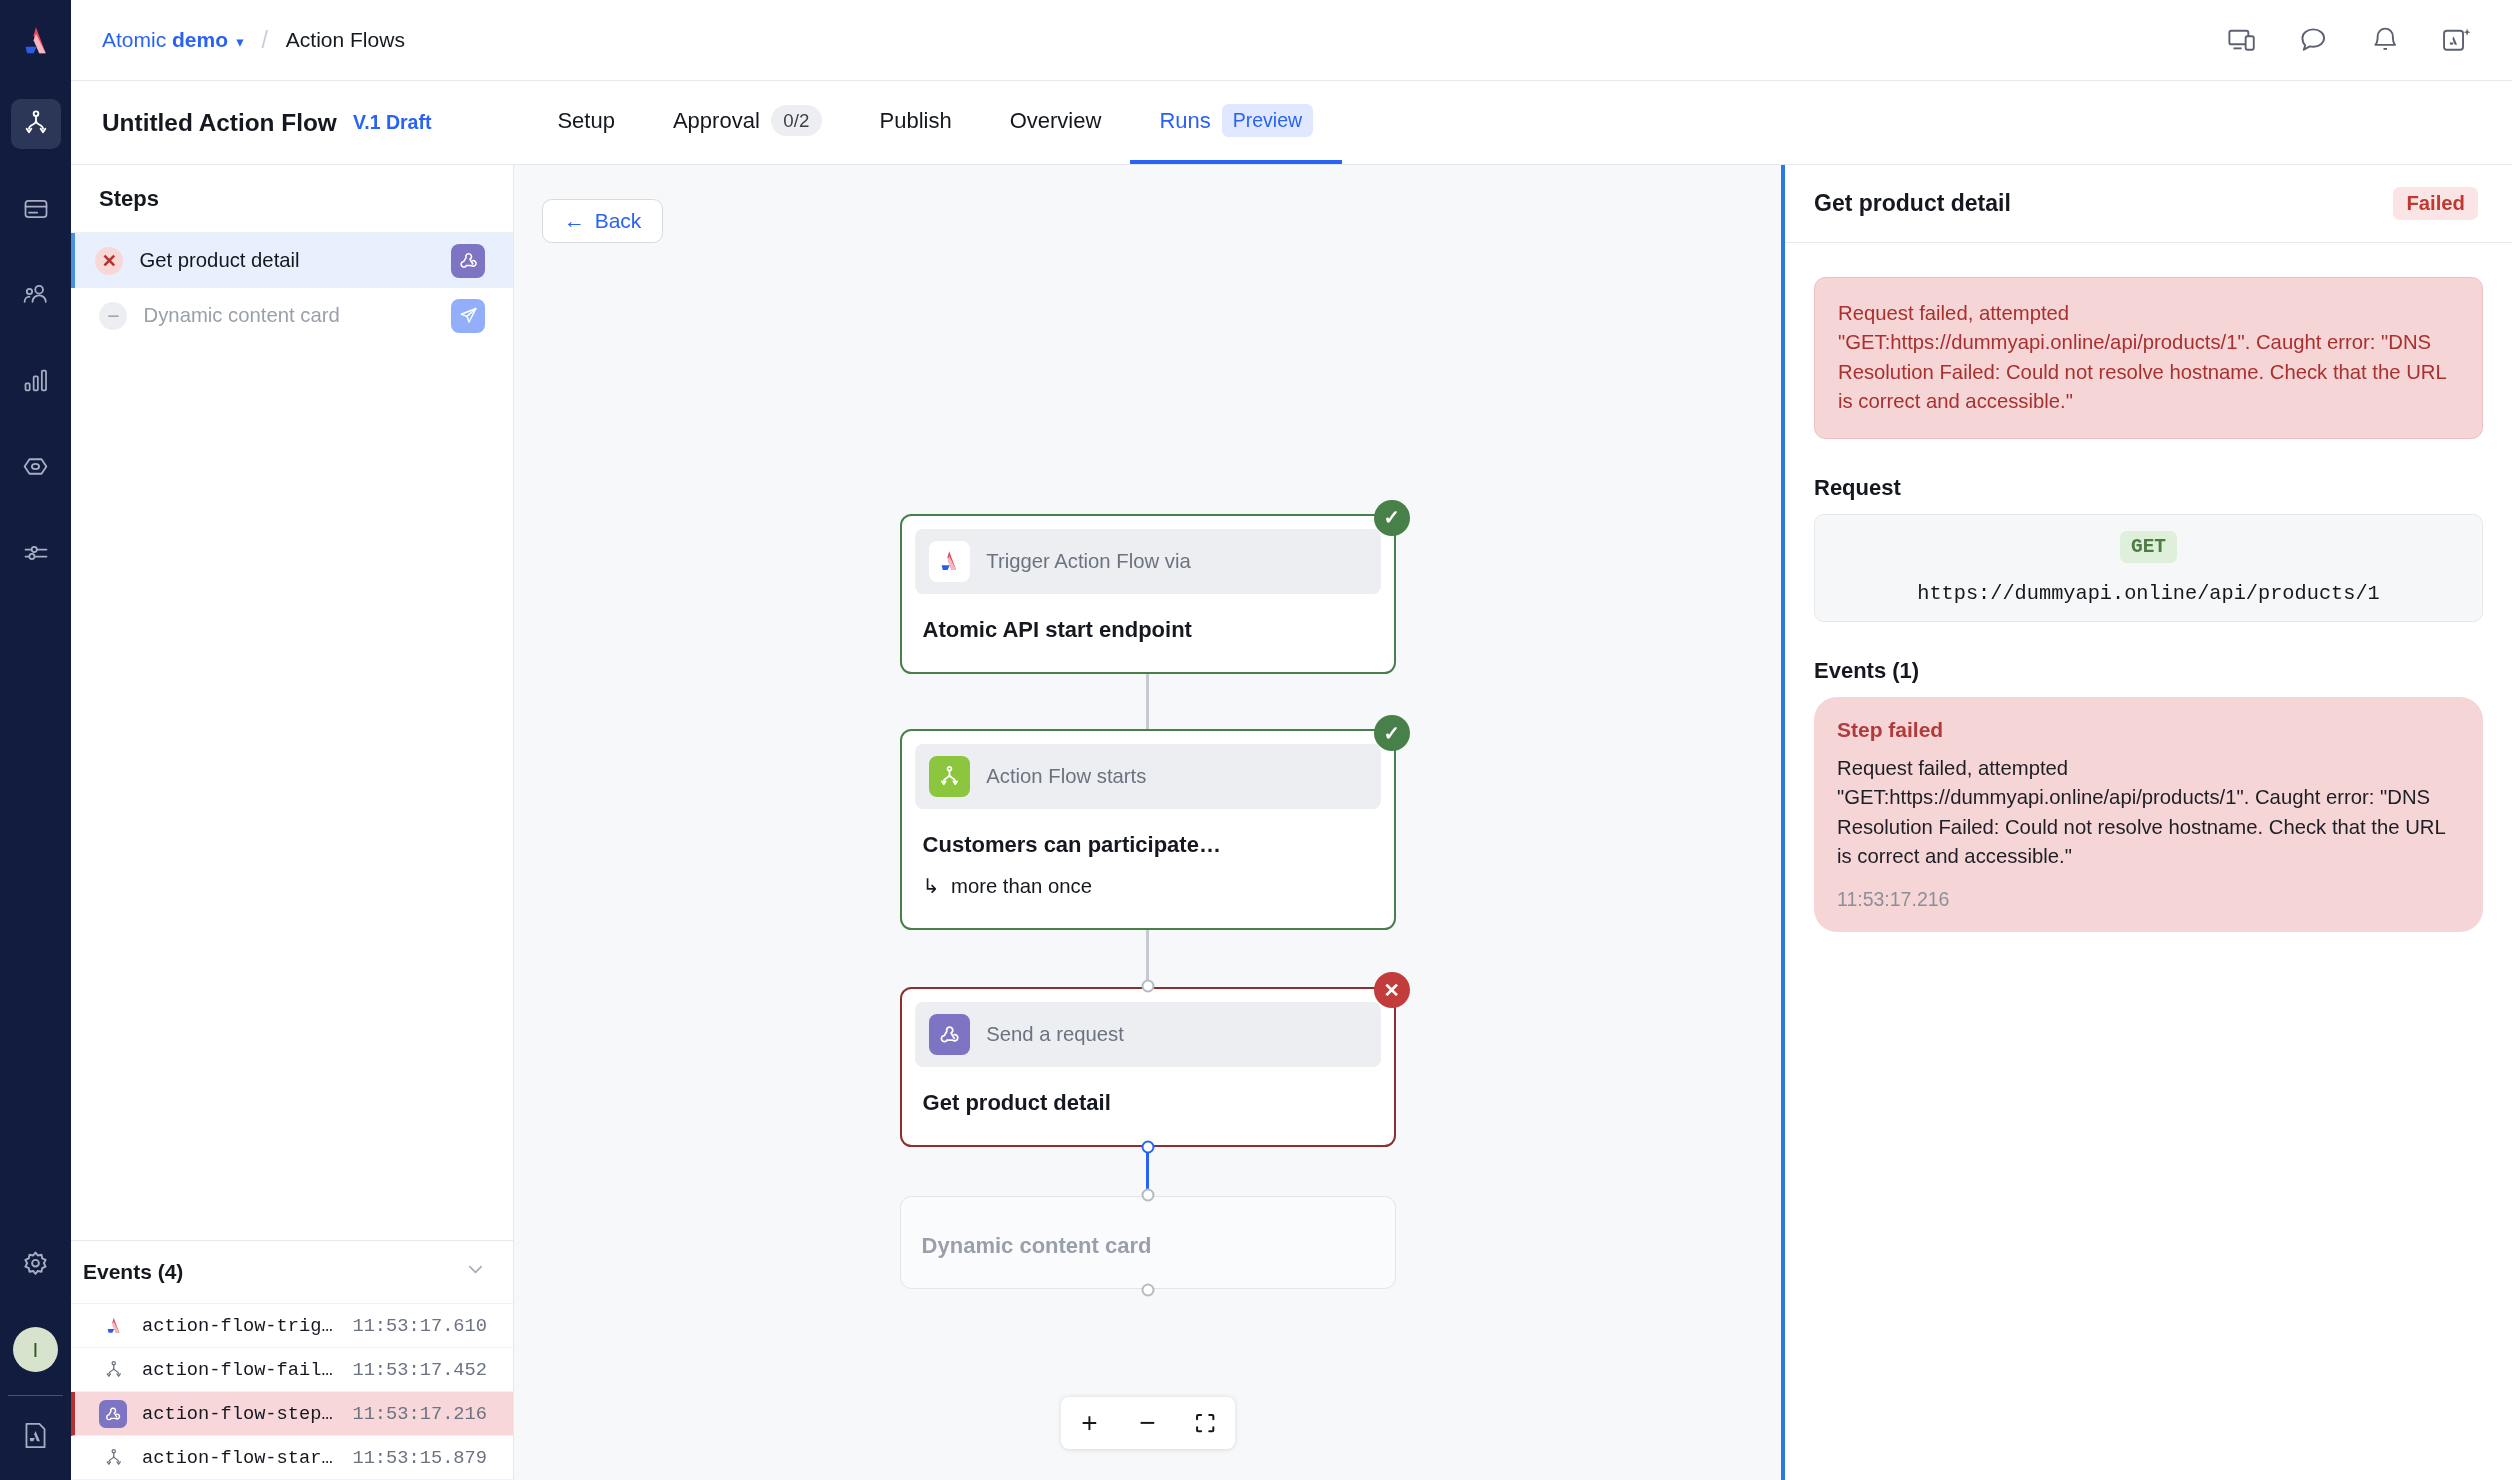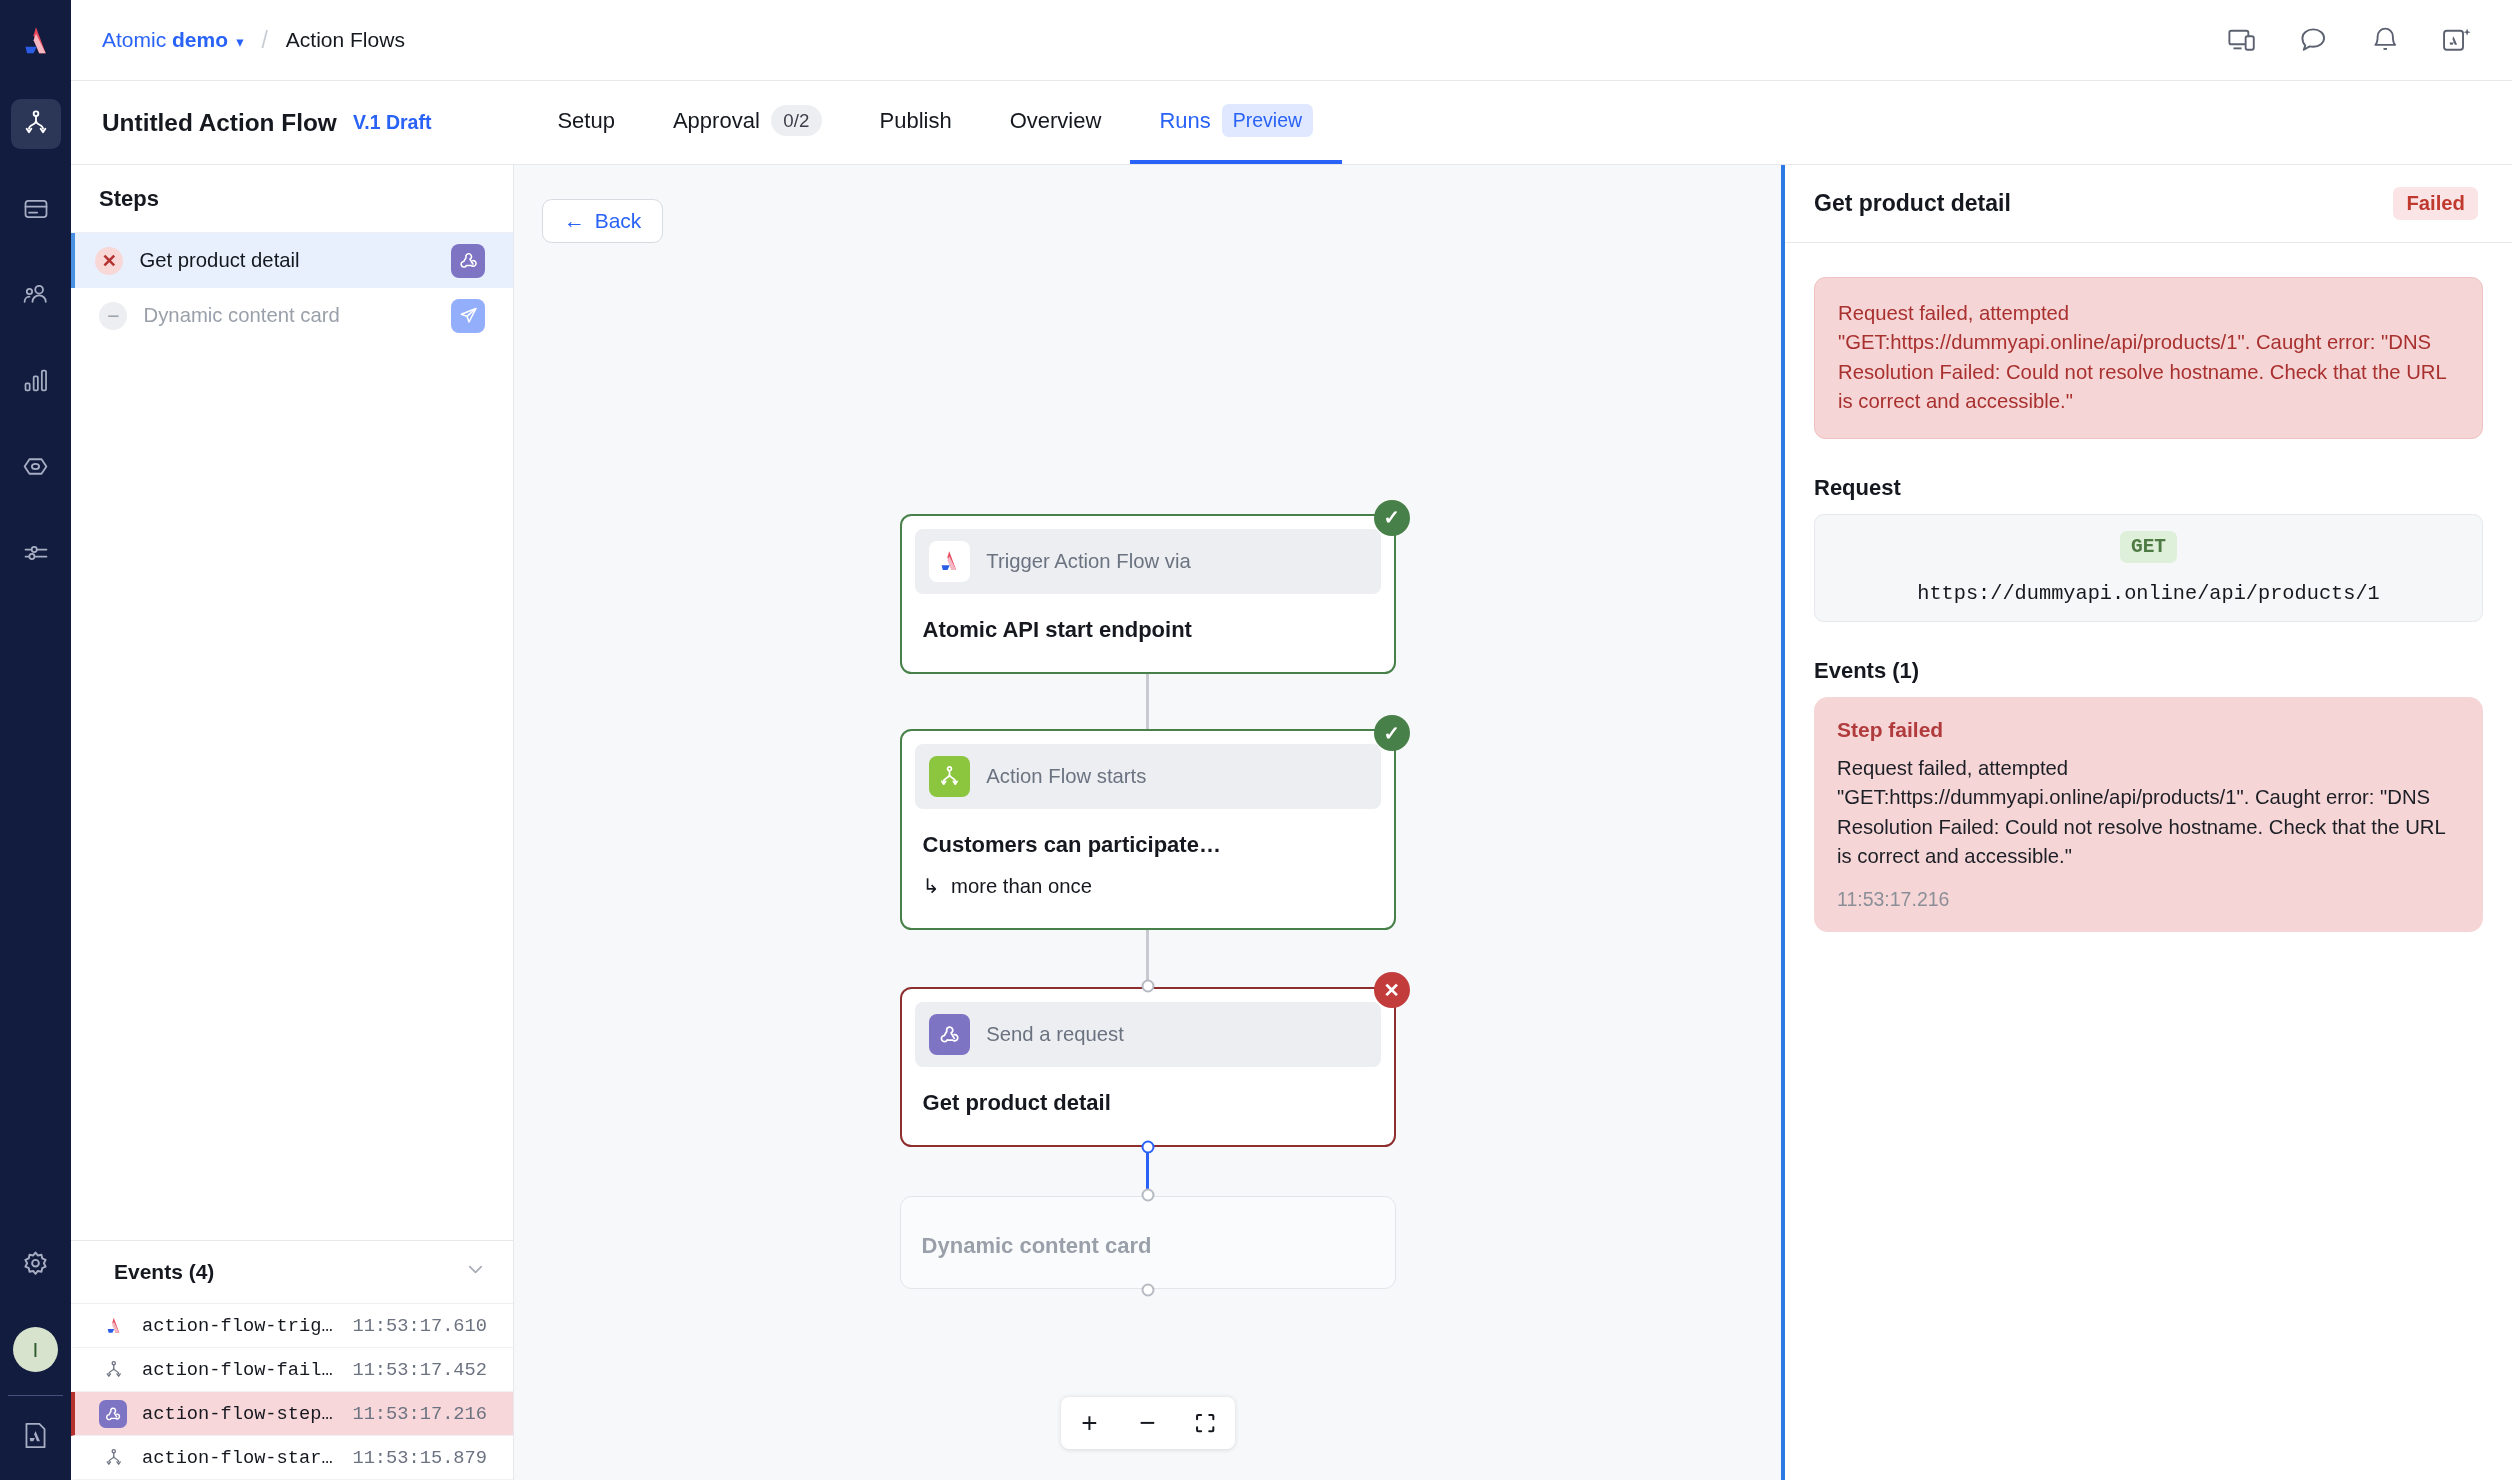--- a/index.html
+++ b/index.html
@@ -118,21 +118,21 @@
     width: 34px; height: 34px; border-radius: 8.1px; flex:0 0 34px;
     display:flex; align-items:center; justify-content:center;
   }
   .ic-webhook { background: #7d74c4; }
   .ic-send { background: #93aefb; }
 
   
   .events-panel { border-top: 0.8px solid #e6e8ec; background:#fff; }
   .events-head {
     height: 63px; display:flex; align-items:center; justify-content:space-between;
-    padding: 0 26px 0 43px; font-size: 21px; font-weight:700; color:#15181f;
+    padding: 0 26px 0 12px; font-size: 21px; font-weight:700; color:#15181f;
     border-bottom: 0.8px solid #eef0f3; cursor:pointer;
   }
   .event-row {
     height: 44px; display:flex; align-items:center; gap: 14.6px;
     padding: 0 26px 0 24.4px;
     border-bottom: 0.8px solid #f0f1f4;
     border-left: 4.1px solid transparent;
     cursor: pointer;
   }
   .event-row.highlight { background: #f8d7da; border-left-color: #b4312f; }
@@ -234,21 +234,21 @@
   .request-box {
     background:#f6f7f9; border:0.8px solid #e6e8ec; border-radius: 9.7px;
     padding: 16.2px 19.5px; display:flex; align-items:center; gap: 19.5px; flex-direction: column;
   }
   .method-pill {
     background:#dff0da; color:#4e7a44; font-family:"Liberation Mono",monospace;
     font-size: 19.5px; font-weight:700; border-radius: 6.5px; padding: 4.9px 11.4px;
   }
   .request-url { font-family:"Liberation Mono",monospace; font-size: 20.3px; color:#15181f; }
   .event-card {
-    background:#f6d5d6; border-radius: 14px; padding: 21px 23px;
+    background:#f6d5d6; border-radius: 23px; padding: 21px 23px;
   }
   .event-card-title { color:#b03a3c; font-size:21px; font-weight:700; margin-bottom: 11.4px; }
   .event-card-msg { color:#1c1f26; font-size: 20.3px; line-height: 1.45; }
   .event-card-time { color:#8b8f98; font-size: 19.5px; margin-top: 16.2px; }
 </style>
 </head>
 <body>
 
 <div class="app">
 

